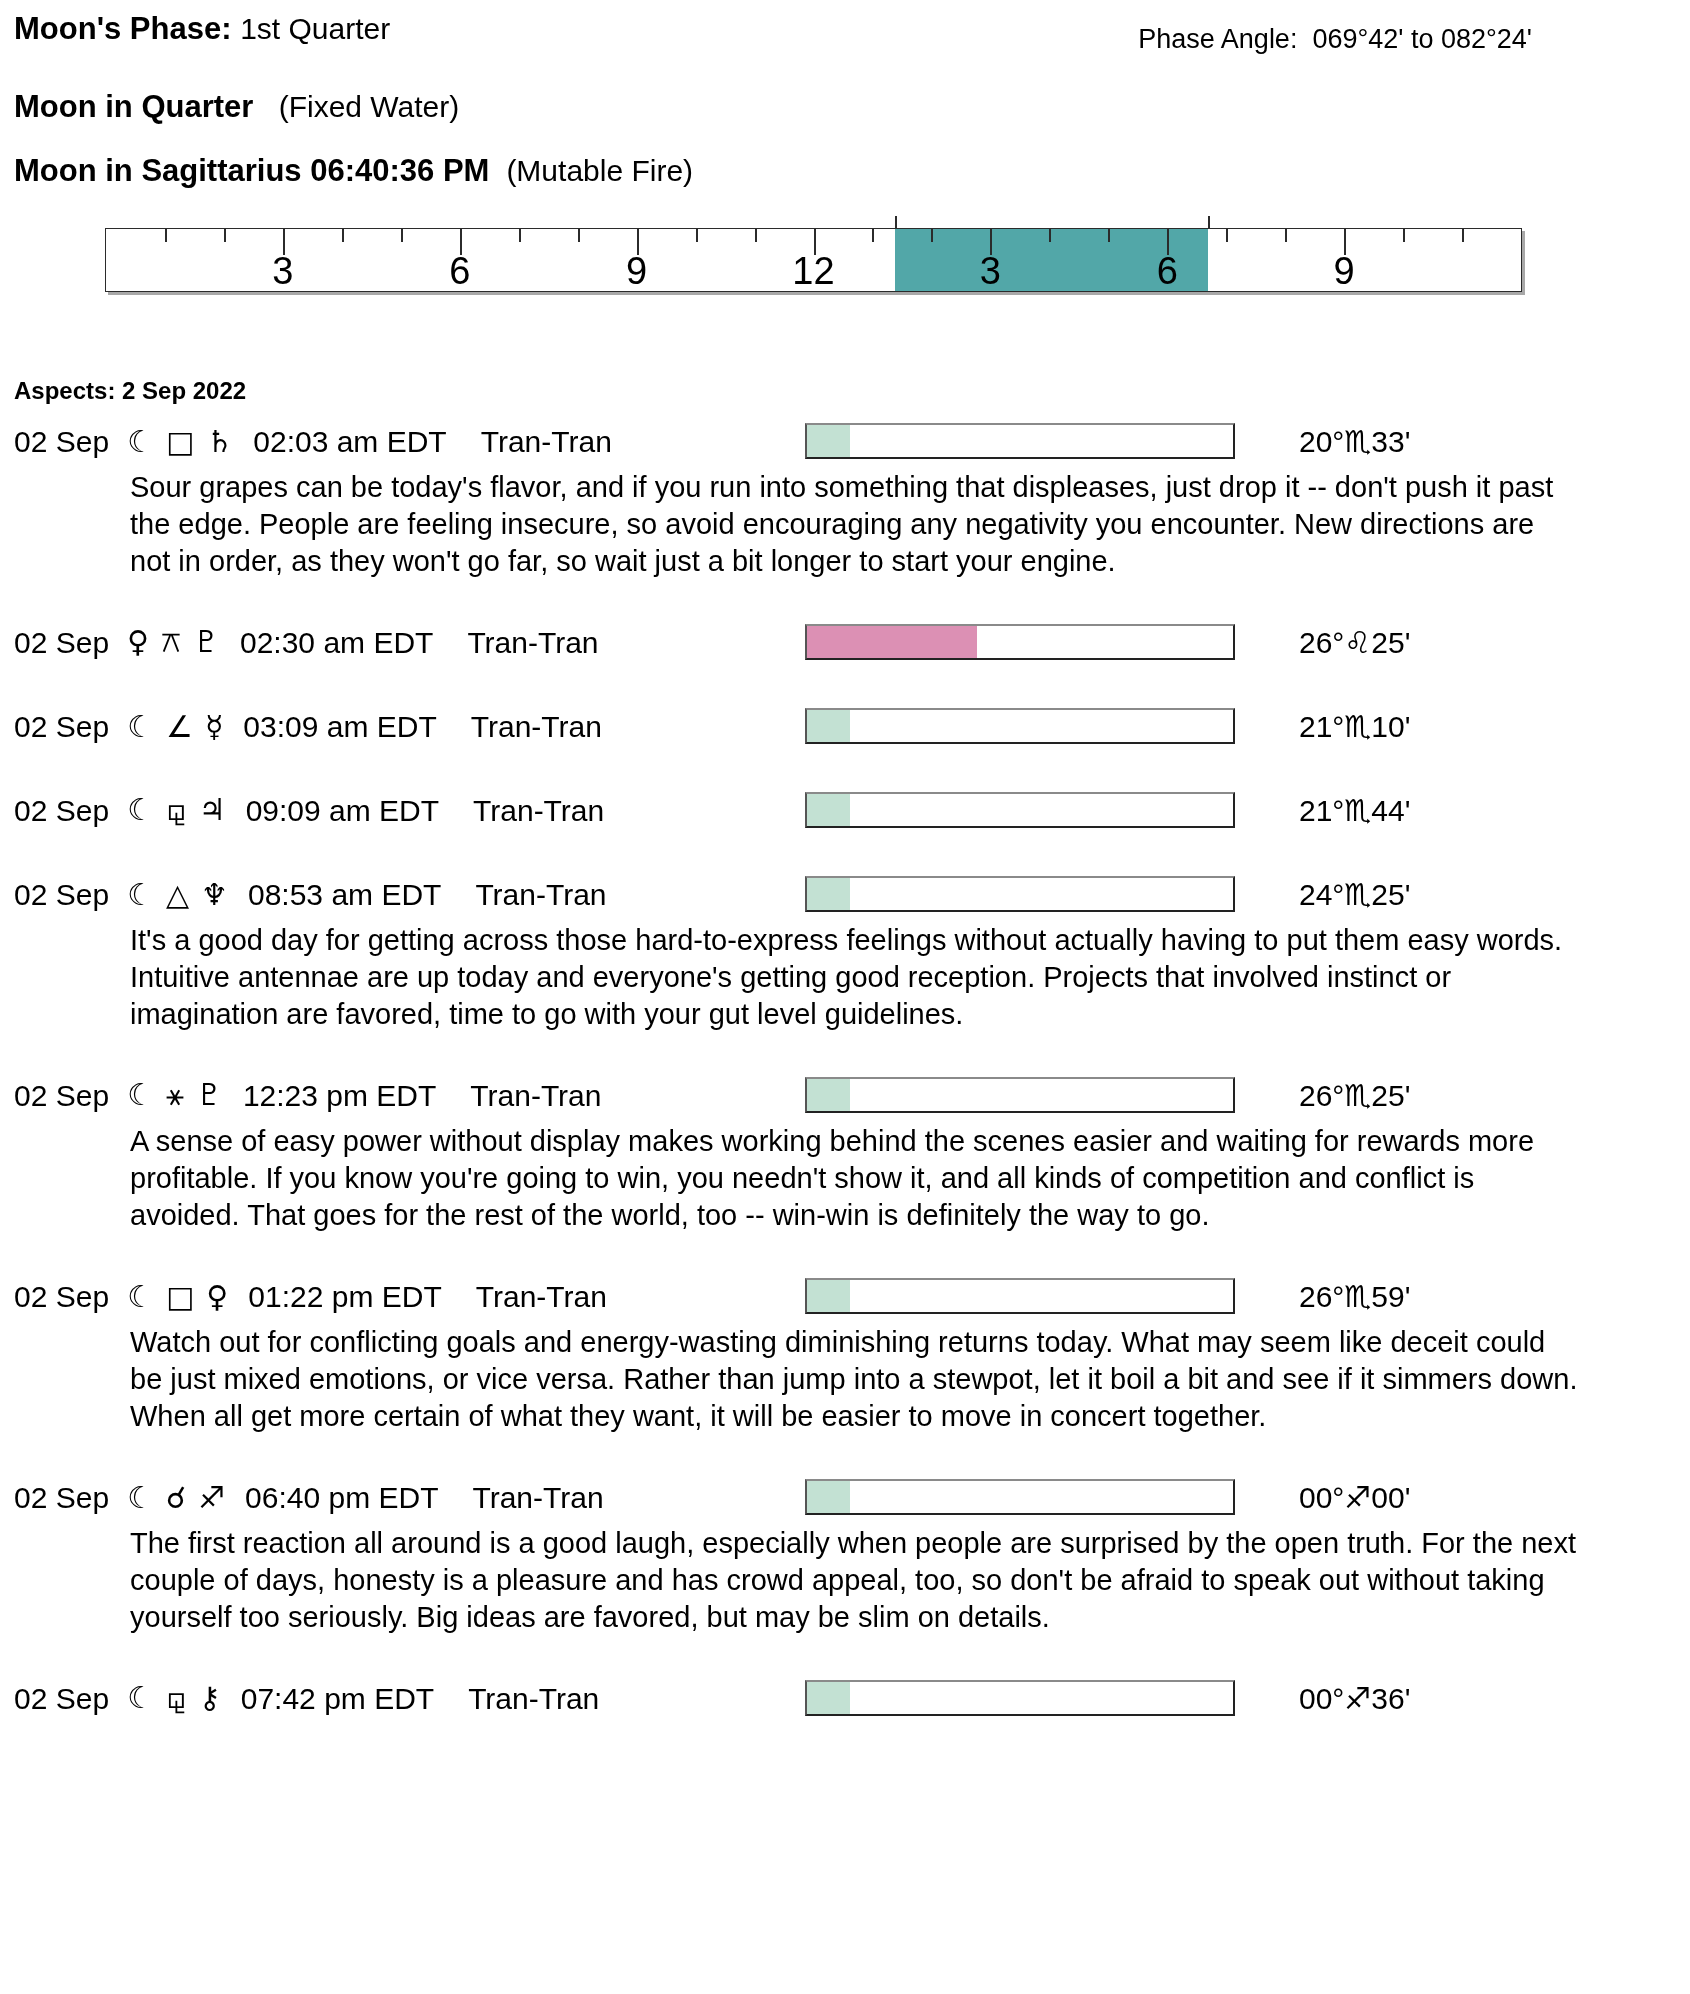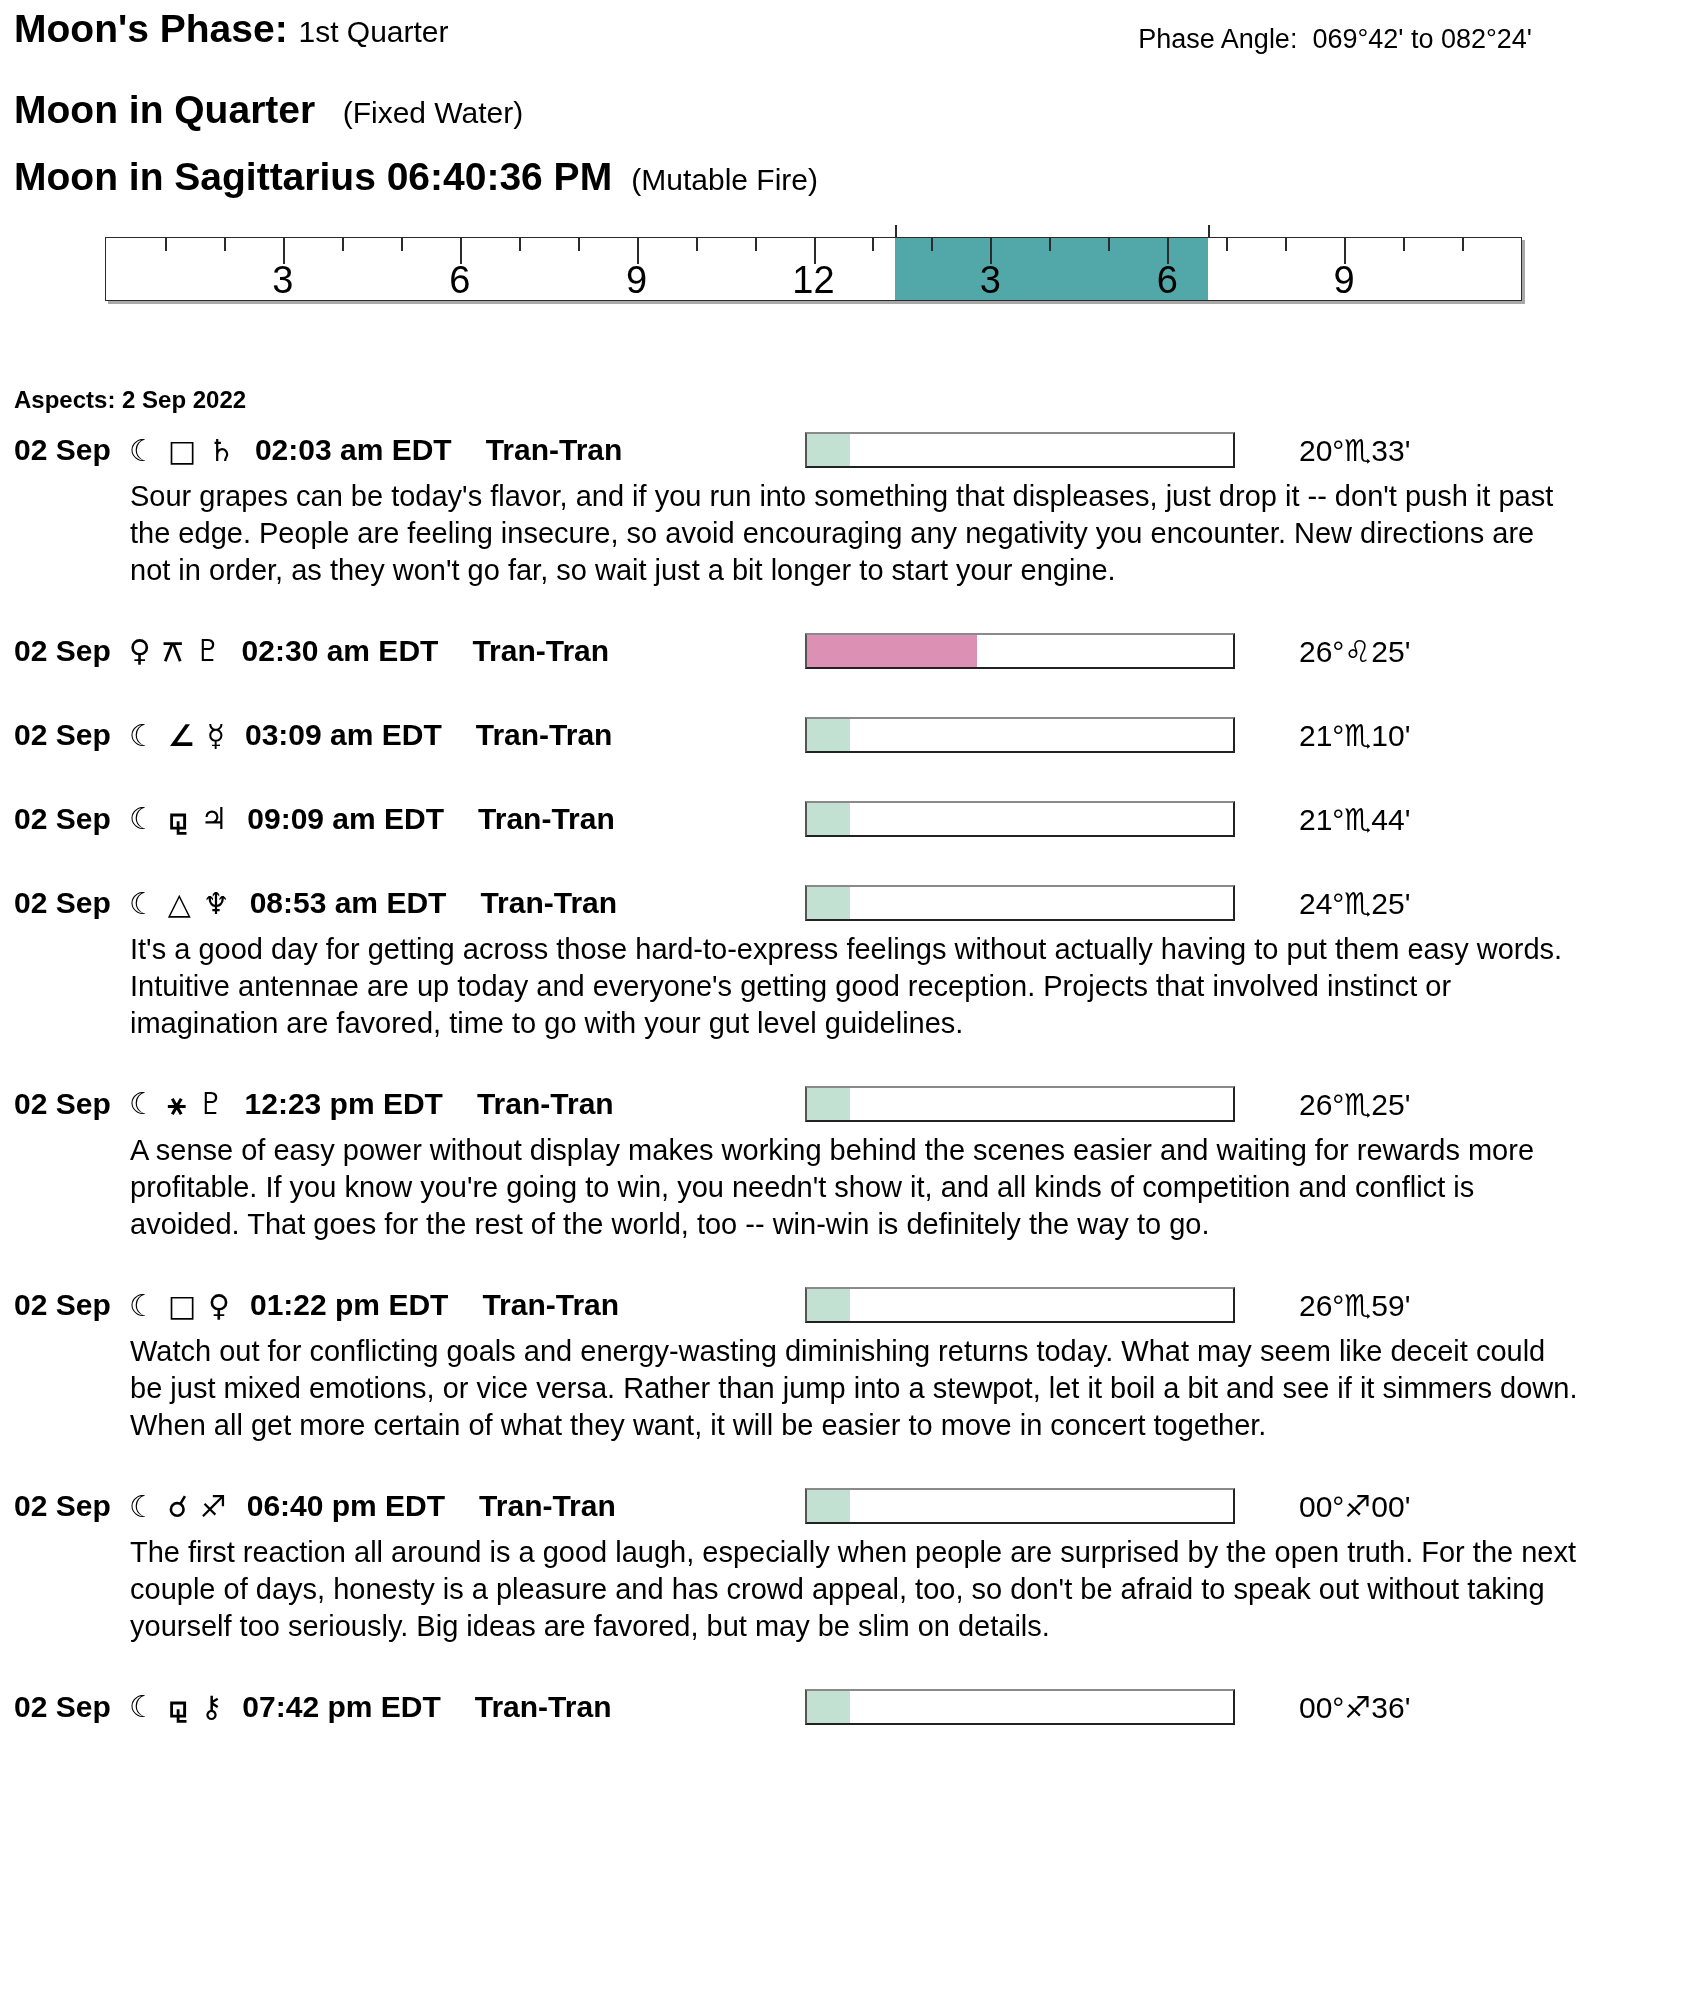--- a/index.html
+++ b/index.html
@@ -7,21 +7,21 @@
     position:relative;
     width:1690px;height:1994px;
     box-sizing:border-box;
     padding:8px 0 0 14px;
     overflow:hidden;
     font-family:"Liberation Sans","DejaVu Sans",sans-serif;
     color:#000;
     background:#fff;
   }
   .hline{font-size:30px;line-height:42px;white-space:pre;}
-  .hline .b{font-weight:bold;font-size:39px;}
+  .hline .b{font-weight:bold;font-size:31px;}
   .m1{margin-bottom:36px;} .m2{margin-bottom:22px;} .m3{margin-bottom:20px;} .m4{margin-bottom:0;}
   .phase-angle{
     position:absolute;top:24px;right:158px;
     font-size:27px;white-space:pre;
   }
   
   .ruler{
     position:relative;
     margin:36px 0 0 91px;
     width:1415px;height:62px;
@@ -38,21 +38,21 @@
     font-size:38px;line-height:38px;z-index:2;
   }
   .void-marker{position:absolute;top:-13px;height:13px;width:2px;background:#2b2b2b;z-index:3;}
   
   .aspects-title{
     margin:85px 14px 14px 0;
     font-size:24px;font-weight:bold;
   }
   .aspect-item{margin-bottom:40px;}
   .aspect-row{display:flex;align-items:center;height:44px;}
-  .a-line{flex:0 0 791px;display:flex;align-items:center;font-size:30px;white-space:pre;font-weight:bold;}
+  .a-line{flex:0 0 791px;display:flex;align-items:flex-end;font-size:30px;white-space:pre;}
   .a-date{margin-right:18px;}
   .glyph{font-family:"DejaVu Sans",sans-serif;font-size:30px;margin-right:12px;}
   .a-time{margin-left:8px;}
   .a-type{margin-left:34px;}
   .orb-bar{
     flex:0 0 426px;height:32px;
     border:2px solid;border-color:#8a8a8a #222 #222 #555;
     background:#fff;position:relative;
   }
   .orb-fill{position:absolute;left:0;top:0;bottom:0;}

